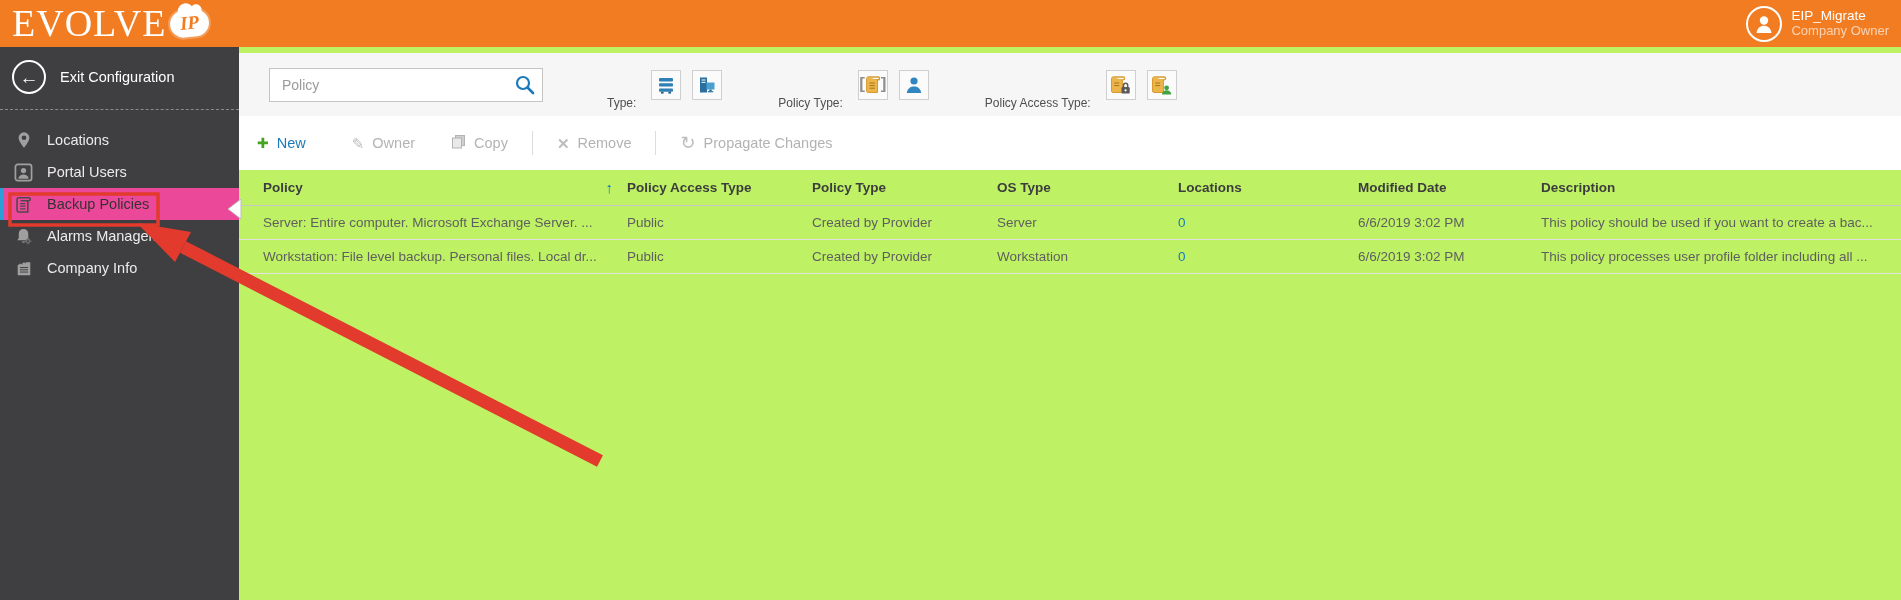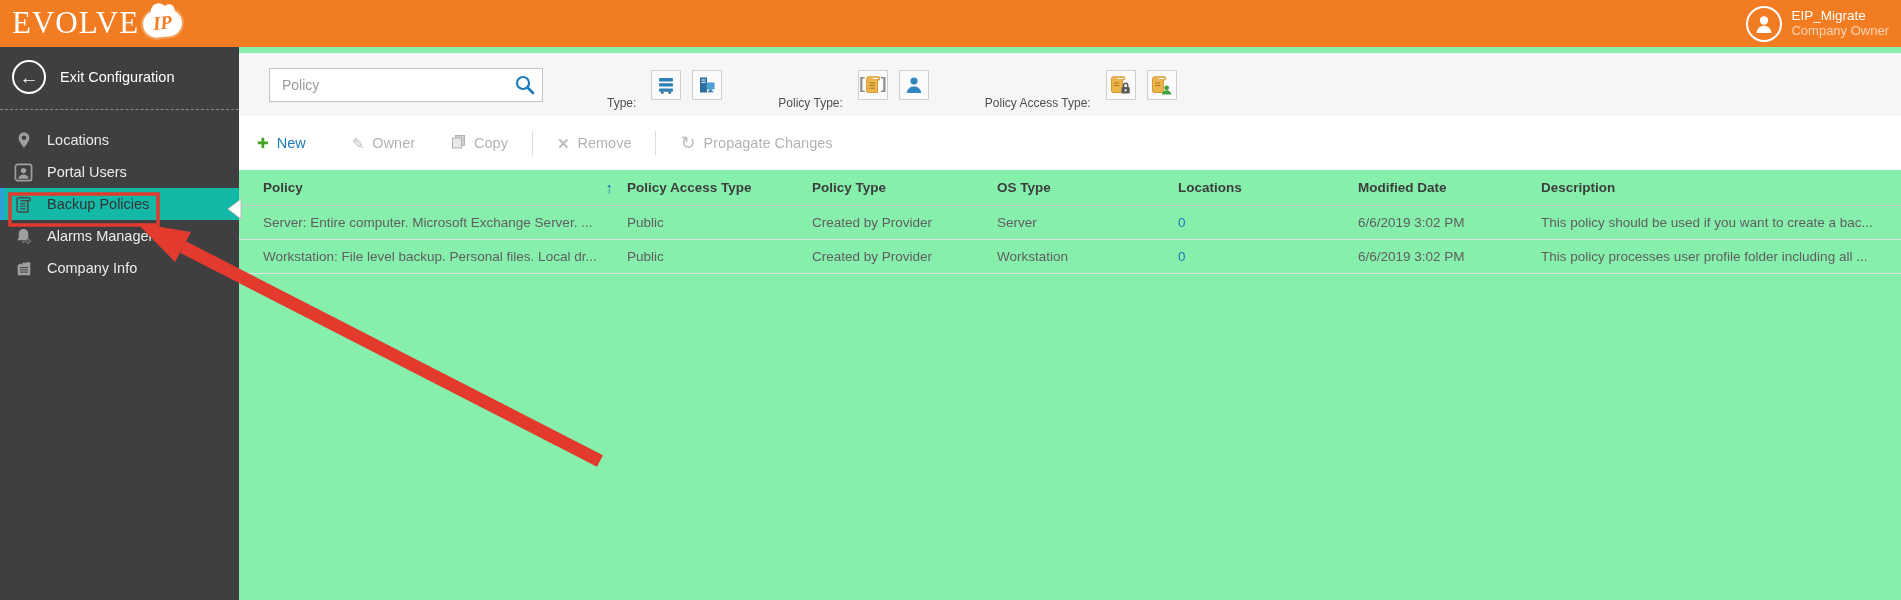--- a/index.html
+++ b/index.html
@@ -2,43 +2,43 @@
 <html><head>
 <meta charset="utf-8">
 <style>
   * { margin:0; padding:0; box-sizing:border-box; }
   html,body { width:1901px; height:600px; overflow:hidden; font-family:"Liberation Sans", sans-serif; background:#fff; }
   .stage { position:relative; width:1901px; height:600px; background:#fff; }
 
   
   .topbar { position:absolute; top:0; left:0; width:100%; height:47px; background:#f17c21; display:flex; align-items:center; justify-content:space-between; padding:0 10px 0 12px; }
   .logo { display:flex; align-items:center; height:100%; }
-  .logo-text { color:#fff; font-family:"Liberation Serif", serif; font-size:31px; letter-spacing:1px; line-height:1; margin-top:-2px; }
+  .logo-text { color:#fff; font-family:"Liberation Serif", serif; font-size:38px; letter-spacing:1px; line-height:1; margin-top:-2px; }
   .logo-cloud { position:relative; margin-left:4px; background:#fff; border-radius:14px; padding:2px 10px 3px 10px; transform:rotate(-6deg); box-shadow:0 0 0 2px rgba(255,255,255,.25); }
   .logo-cloud:before { content:""; position:absolute; top:-7px; left:9px; width:16px; height:16px; background:#fff; border-radius:50%; }
   .logo-cloud:after { content:""; position:absolute; top:-5px; left:22px; width:11px; height:11px; background:#fff; border-radius:50%; }
   .logo-cloud span { position:relative; z-index:2; color:#f17c21; font-family:"Liberation Serif", serif; font-weight:bold; font-style:italic; font-size:19px; }
   .userbox { display:flex; align-items:center; gap:9px; padding-right:2px; }
   .avatar { width:36px; height:36px; border:2px solid #fff; border-radius:50%; display:flex; align-items:center; justify-content:center; flex:0 0 auto; }
   .user-meta { line-height:1.15; white-space:nowrap; }
   .user-name { color:#fff; font-size:13.5px; font-weight:normal; }
   .user-role { color:rgba(255,255,255,.66); font-size:13px;text-align:right; }
 
   
   .sidebar { position:absolute; top:47px; left:0; width:239px; bottom:0; background:#3f3f41; }
   .exit-row { display:flex; align-items:center; gap:14px; padding:13px 0 12px 12px; cursor:pointer; }
   .exit-circle { width:34px; height:34px; border:2px solid #fff; border-radius:50%; color:#fff; font-size:19px; display:flex; align-items:center; justify-content:center; line-height:1; }
   .exit-label { color:#fff; font-size:14.5px; }
   .side-divider { border-top:1px dashed #8a8a8a; margin:3px 0 14px 0; }
   .nav-item { height:32px; display:flex; align-items:center; gap:13px; padding-left:13px; cursor:pointer; color:#eceaea; font-size:14.5px; }
   .nav-item .nicon { width:21px; height:21px; display:flex; align-items:center; justify-content:center; flex:0 0 auto; }
-  .nav-item.selected { background:#14b8a6; color:#333; border-left:4px solid #2d9fd6; padding-left:9px; }
-
-  
-  .content { position:absolute; top:47px; left:239px; right:0; bottom:0; background:#86efac; }
+  .nav-item.selected { background:#ec4899; color:#333; border-left:4px solid #2d9fd6; padding-left:9px; }
+
+  
+  .content { position:absolute; top:47px; left:239px; right:0; bottom:0; background:#bef264; }
   .filterbar { position:absolute; top:6px; left:0; right:0; height:63px; background:#f6f6f6; display:flex; align-items:center; }
   .searchbox { position:relative; margin-left:30px; width:274px; height:34px; }
   .searchbox input { width:100%; height:100%; border:1px solid #c4c4c4; background:#fff; padding:0 36px 0 12px; font-size:14px; color:#555; font-family:"Liberation Sans", sans-serif; outline:none; }
   .searchbox input::placeholder { color:#9a9a9a; }
   .search-btn { position:absolute; right:7px; top:6px; width:22px; height:22px; cursor:pointer; }
   .flabel { font-size:12px; color:#4f4f4f;margin-top:36px; }
   .icon-btn { width:30px; height:30px; border:1px solid #cfcfcf; background:#fbfbfb; display:flex; align-items:center; justify-content:center; cursor:pointer; }
   .bracketed { display:flex; align-items:center; gap:1px; }
   .bracket { color:#8f8f8f; font-size:17px; font-weight:bold; line-height:1; margin-top:-2px; }
 

